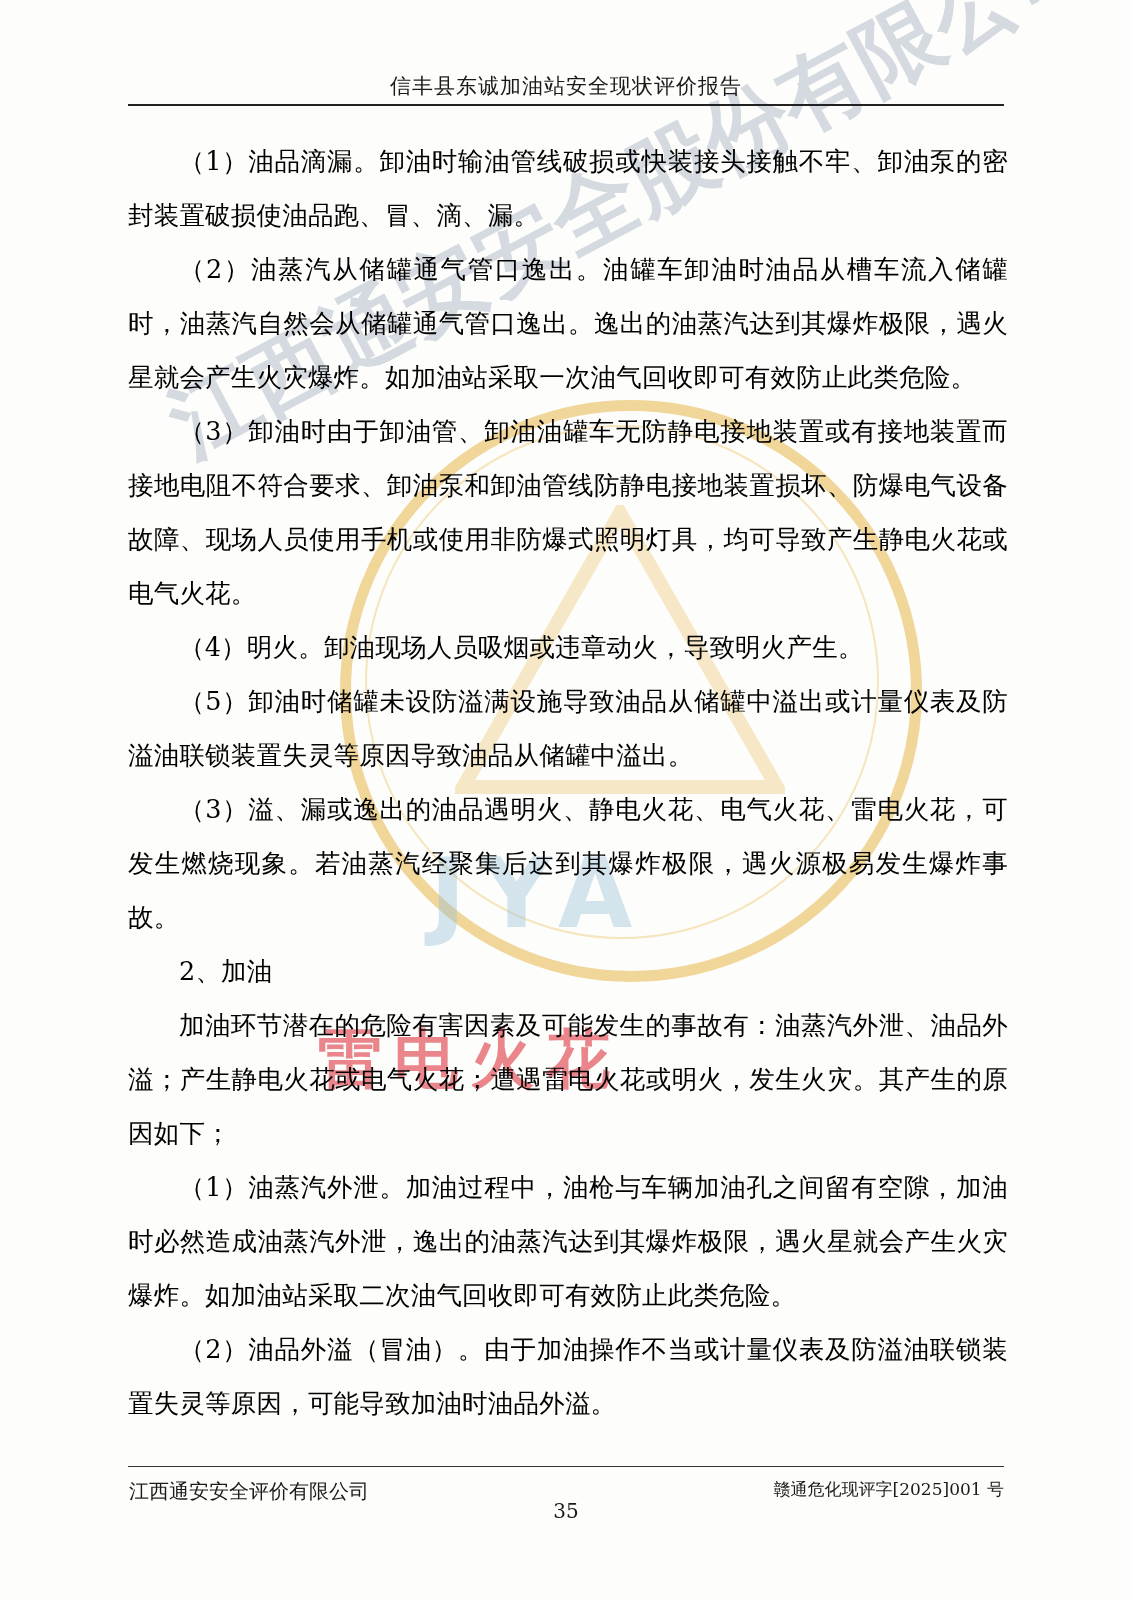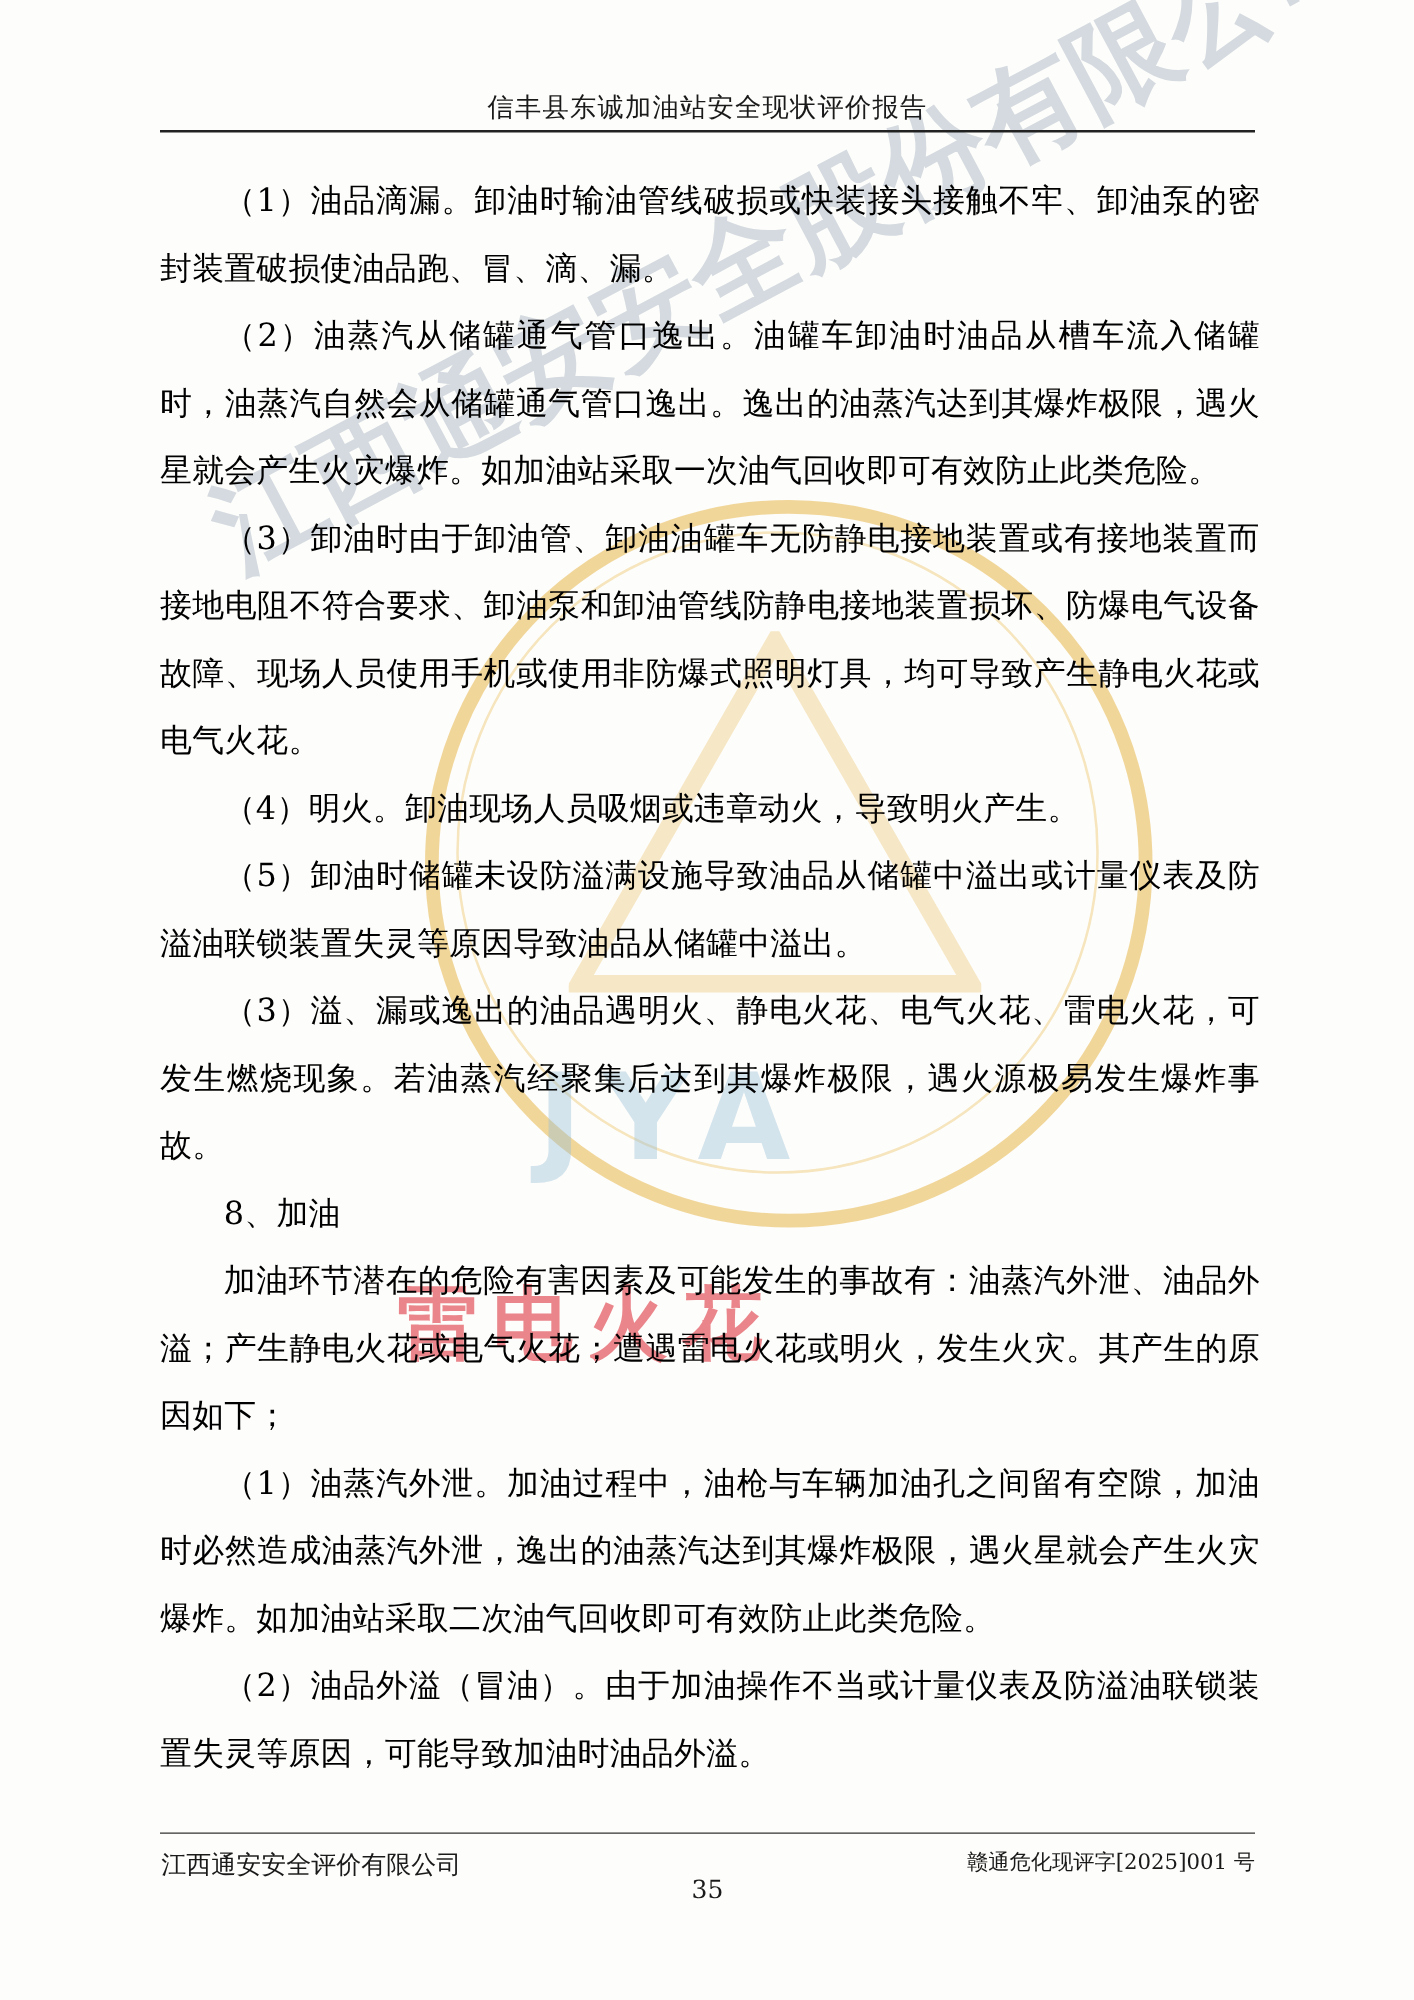--- a/index.html
+++ b/index.html
@@ -209,21 +209,21 @@
     </div>
     <div class="header-rule"></div>
 
     <div class="body-text">
       <p class="para indent">（1）油品滴漏。卸油时输油管线破损或快装接头接触不牢、卸油泵的密封装置破损使油品跑、冒、滴、漏。</p>
       <p class="para indent">（2）油蒸汽从储罐通气管口逸出。油罐车卸油时油品从槽车流入储罐时，油蒸汽自然会从储罐通气管口逸出。逸出的油蒸汽达到其爆炸极限，遇火星就会产生火灾爆炸。如加油站采取一次油气回收即可有效防止此类危险。</p>
       <p class="para indent">（3）卸油时由于卸油管、卸油油罐车无防静电接地装置或有接地装置而接地电阻不符合要求、卸油泵和卸油管线防静电接地装置损坏、防爆电气设备故障、现场人员使用手机或使用非防爆式照明灯具，均可导致产生静电火花或电气火花。</p>
       <p class="para indent">（4）明火。卸油现场人员吸烟或违章动火，导致明火产生。</p>
       <p class="para indent">（5）卸油时储罐未设防溢满设施导致油品从储罐中溢出或计量仪表及防溢油联锁装置失灵等原因导致油品从储罐中溢出。</p>
       <p class="para indent">（3）溢、漏或逸出的油品遇明火、静电火花、电气火花、雷电火花，可发生燃烧现象。若油蒸汽经聚集后达到其爆炸极限，遇火源极易发生爆炸事故。</p>
-      <p class="para indent">8、加油</p>
+      <p class="para indent">2、加油</p>
       <p class="para indent">加油环节潜在的危险有害因素及可能发生的事故有：油蒸汽外泄、油品外溢；产生静电火花或电气火花；遭遇雷电火花或明火，发生火灾。其产生的原因如下；</p>
       <p class="para indent">（1）油蒸汽外泄。加油过程中，油枪与车辆加油孔之间留有空隙，加油时必然造成油蒸汽外泄，逸出的油蒸汽达到其爆炸极限，遇火星就会产生火灾爆炸。如加油站采取二次油气回收即可有效防止此类危险。</p>
       <p class="para indent">（2）油品外溢（冒油）。由于加油操作不当或计量仪表及防溢油联锁装置失灵等原因，可能导致加油时油品外溢。</p>
     </div>
 
     <div class="footer-rule"></div>
     <div class="footer">
       <div class="footer-left">江西通安安全评价有限公司</div>
       <div class="footer-center">35</div>
       <div class="footer-right">赣通危化现评字[2025]001 号</div>

